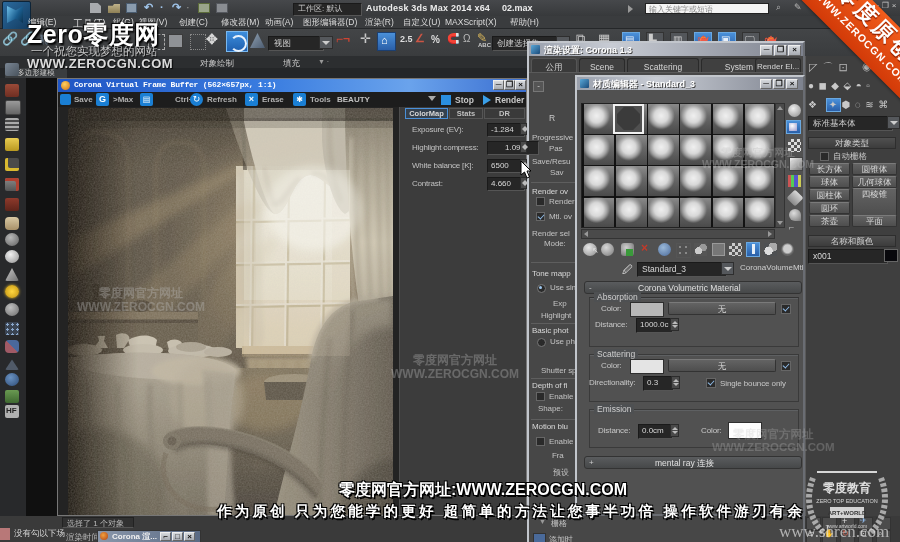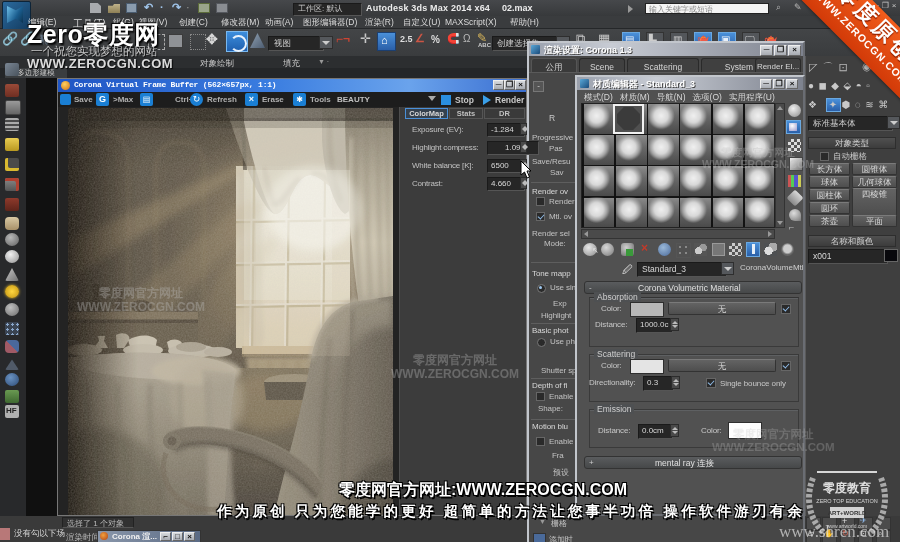--- a/index.html
+++ b/index.html
@@ -492,21 +492,20 @@
 <rect x="176" y="192" width="106" height="56" fill="#f5e9cc" opacity=".12"></rect>
 </svg></div>
 
 <div class="a" style="left:575px;top:75px;width:230px;height:441px;background:#515151;border:2px solid #c2c6cc;border-right-color:#6a6d73;border-bottom-color:#6a6d73;box-sizing:border-box"></div>
 <div class="a" style="left:577px;top:77px;width:226px;height:13px;background:linear-gradient(90deg,#9aa0ac,#c8ccd4 35%,#7d828e)"></div>
 <div class="a" style="left:580px;top:79px;width:9px;height:9px;background:linear-gradient(135deg,#5aa8d8,#1a4a7a);border-radius:1px"></div>
 <div class="tx" style="left:593px;top:78px;font-size:9px;font-weight:bold;color:#fff;text-shadow:1px 1px 0 #444">材质编辑器 - Standard_3</div>
 <div class="dlgbtn" style="left:760px;top:79px;width:12px;height:10px">─</div>
 <div class="dlgbtn" style="left:773px;top:79px;width:12px;height:10px">❐</div>
 <div class="dlgbtn" style="left:786px;top:79px;width:12px;height:10px">×</div>
-<div class="tx" style="left:584px;top:92px;font-size:8.5px;color:#d8d8d8">模式(D)&nbsp;&nbsp;&nbsp;材质(M)&nbsp;&nbsp;&nbsp;导航(N)&nbsp;&nbsp;&nbsp;选项(O)&nbsp;&nbsp;&nbsp;实用程序(U)</div>
 
 <div class="a" style="left:581px;top:103px;width:194px;height:125px;background:#2e2e2e;border:1px solid #222;box-sizing:border-box;
  background-image:
  repeating-linear-gradient(90deg,rgba(15,15,15,.95) 0 1.5px,transparent 1.5px 32.3px),
  radial-gradient(circle at 45% 38%,#f0f0f0 0%,#d8d8d8 26%,#a2a2a2 40%,rgba(90,90,90,0) 52%),
  repeating-linear-gradient(180deg,#8a8a8a 0px,#696969 12px,#4a4a4a 29.7px,#141414 29.7px,#141414 31.2px);
  background-size:auto,32.3px 31.2px,auto"></div>
 
 <div class="a" style="left:613px;top:104px;width:31px;height:30px;background:#505050;border:2px solid #f2f2f2;box-sizing:border-box"></div>
 <div class="a" style="left:617px;top:107px;width:23px;height:23px;background:#3b3b3b;clip-path:polygon(30% 0,70% 0,100% 30%,100% 70%,70% 100%,30% 100%,0 70%,0 30%)"></div>

